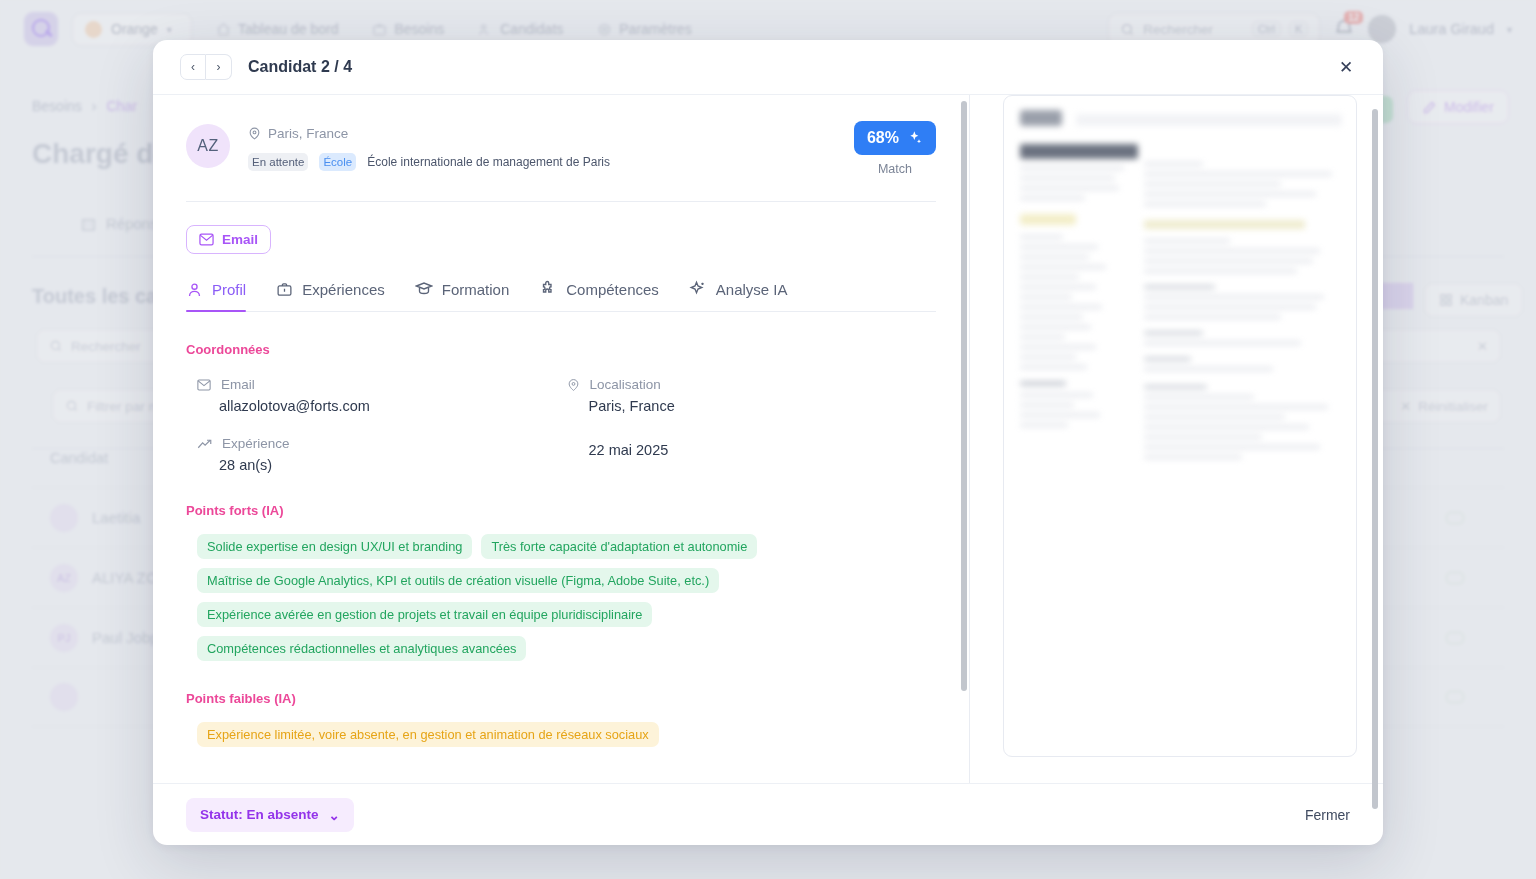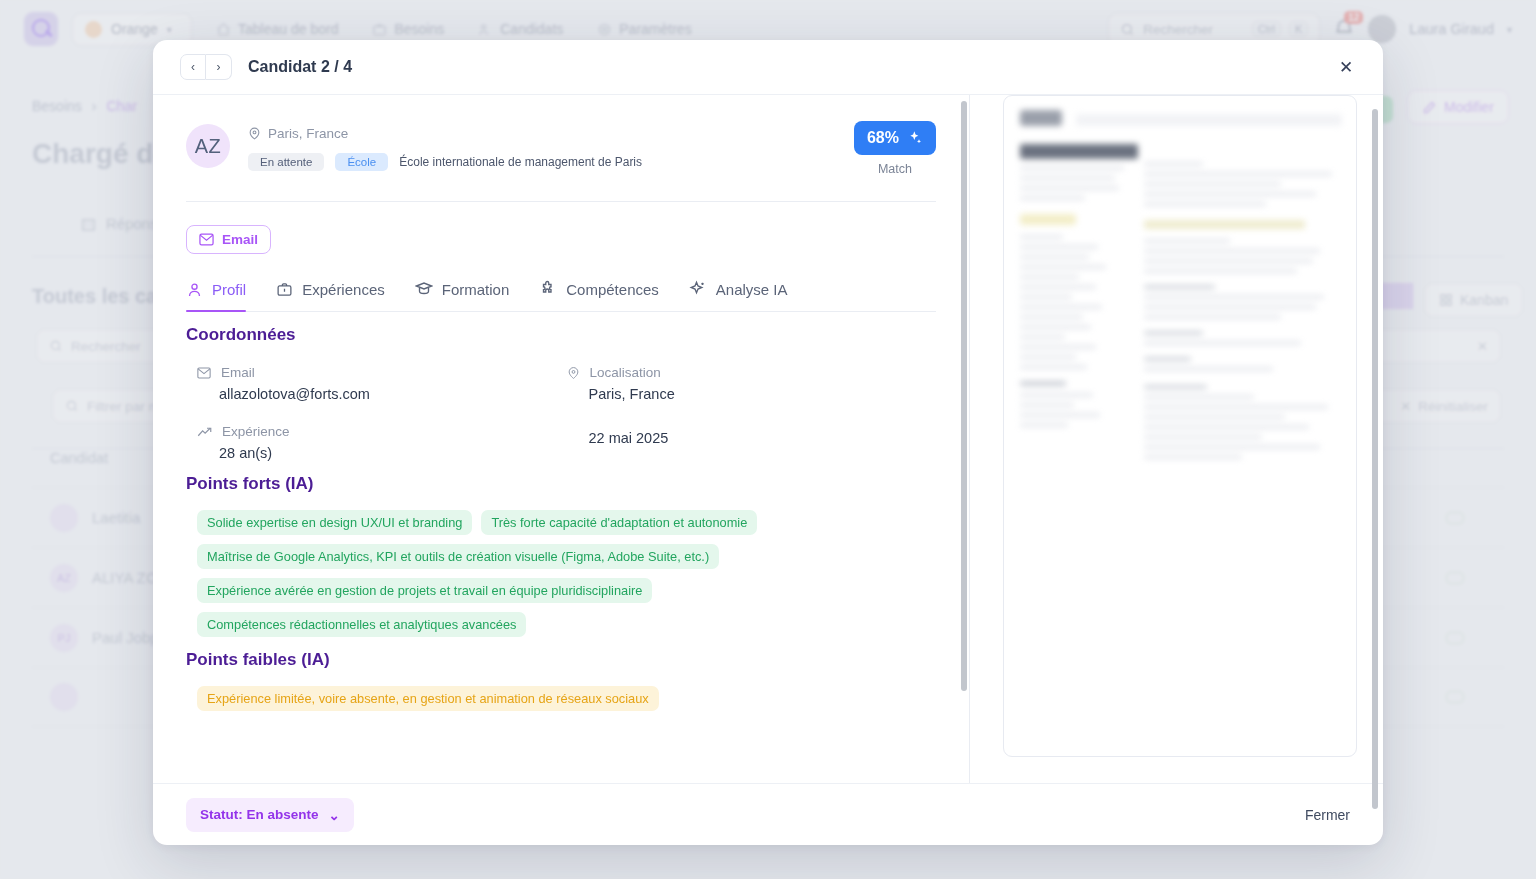--- a/index.html
+++ b/index.html
@@ -147,28 +147,28 @@
   
   .pane-left {
     width: 817px; flex: none; border-right: 1px solid #e9ecf2;
     overflow: hidden; position: relative;
   }
   .pane-left-inner { padding: 26px 33px 0 33px; }
   .cand-head { display: flex; align-items: flex-start; }
   .avatar-lg {
     width: 44px; height: 44px; border-radius: 50%; background: #f0e3fb;
     display: flex; align-items: center; justify-content: center;
-    font-size: 20px; color: #53617c; letter-spacing: .5px; flex: none; margin-top: 3px;
+    font-size: 16px; color: #53617c; letter-spacing: .5px; flex: none; margin-top: 3px;
   }
   .cand-meta { margin-left: 18px; }
   .cand-name { font-size: 21px; font-weight: 700; color: #2f3a4f; letter-spacing: -.2px; }
   .cand-loc { display: flex; align-items: center; gap: 7px; margin-top: 5px; font-size: 13.5px; color: #8d95a6; }
   .cand-tags { display: flex; align-items: center; gap: 11px; margin-top: 12px; }
   .tag {
-    font-size: 11.5px; border-radius: 5px; padding: 3px 12px;
+    font-size: 11.5px; border-radius: 5px; padding: 3px 4px;
   }
   .tag-grey { background: #eef0f4; color: #55607a; }
   .tag-blue { background: #dbeafe; color: #4a8ff0; }
   .tag-plain { font-size: 12px; color: #4c566c; }
   .match-wrap { margin-left: auto; text-align: center; }
   .match-badge {
     background: #2f7ef5; color: #fff; border-radius: 8px;
     padding: 8px 13px; font-size: 16px; font-weight: 700;
     display: flex; align-items: center; gap: 8px;
   }
@@ -186,21 +186,21 @@
   }
   .tab {
     display: flex; align-items: center; gap: 9px; padding-bottom: 13px;
     font-size: 15px; color: #5b6478; cursor: pointer; position: relative;
   }
   .tab.active { color: #8b5cf6; }
   .tab.active::after {
     content: ""; position: absolute; left: 0; right: 0; bottom: -1px;
     height: 2.5px; background: #a855f7; border-radius: 2px;
   }
-  .sec-h { font-size: 17px; font-weight: 600; color: #4c1d95; margin-top: 13px; }
+  .sec-h { font-size: 13px; font-weight: 600; color: #ec4899; margin-top: 30px; }
   .info-grid {
     display: grid; grid-template-columns: 1fr 1fr; row-gap: 22px; margin-top: 20px;
     padding-left: 11px;
   }
   .info-lbl { display: flex; align-items: center; gap: 10px; font-size: 13.5px; color: #8d95a6; }
   .info-val { font-size: 14.5px; color: #2f3a4f; margin-top: 6px; margin-left: 22px; }
   .chips { display: flex; flex-wrap: wrap; gap: 9px; margin-top: 16px; padding-left: 11px; }
   .chip {
     border-radius: 7px; padding: 5px 10px; font-size: 12.8px; white-space: nowrap;
   }

